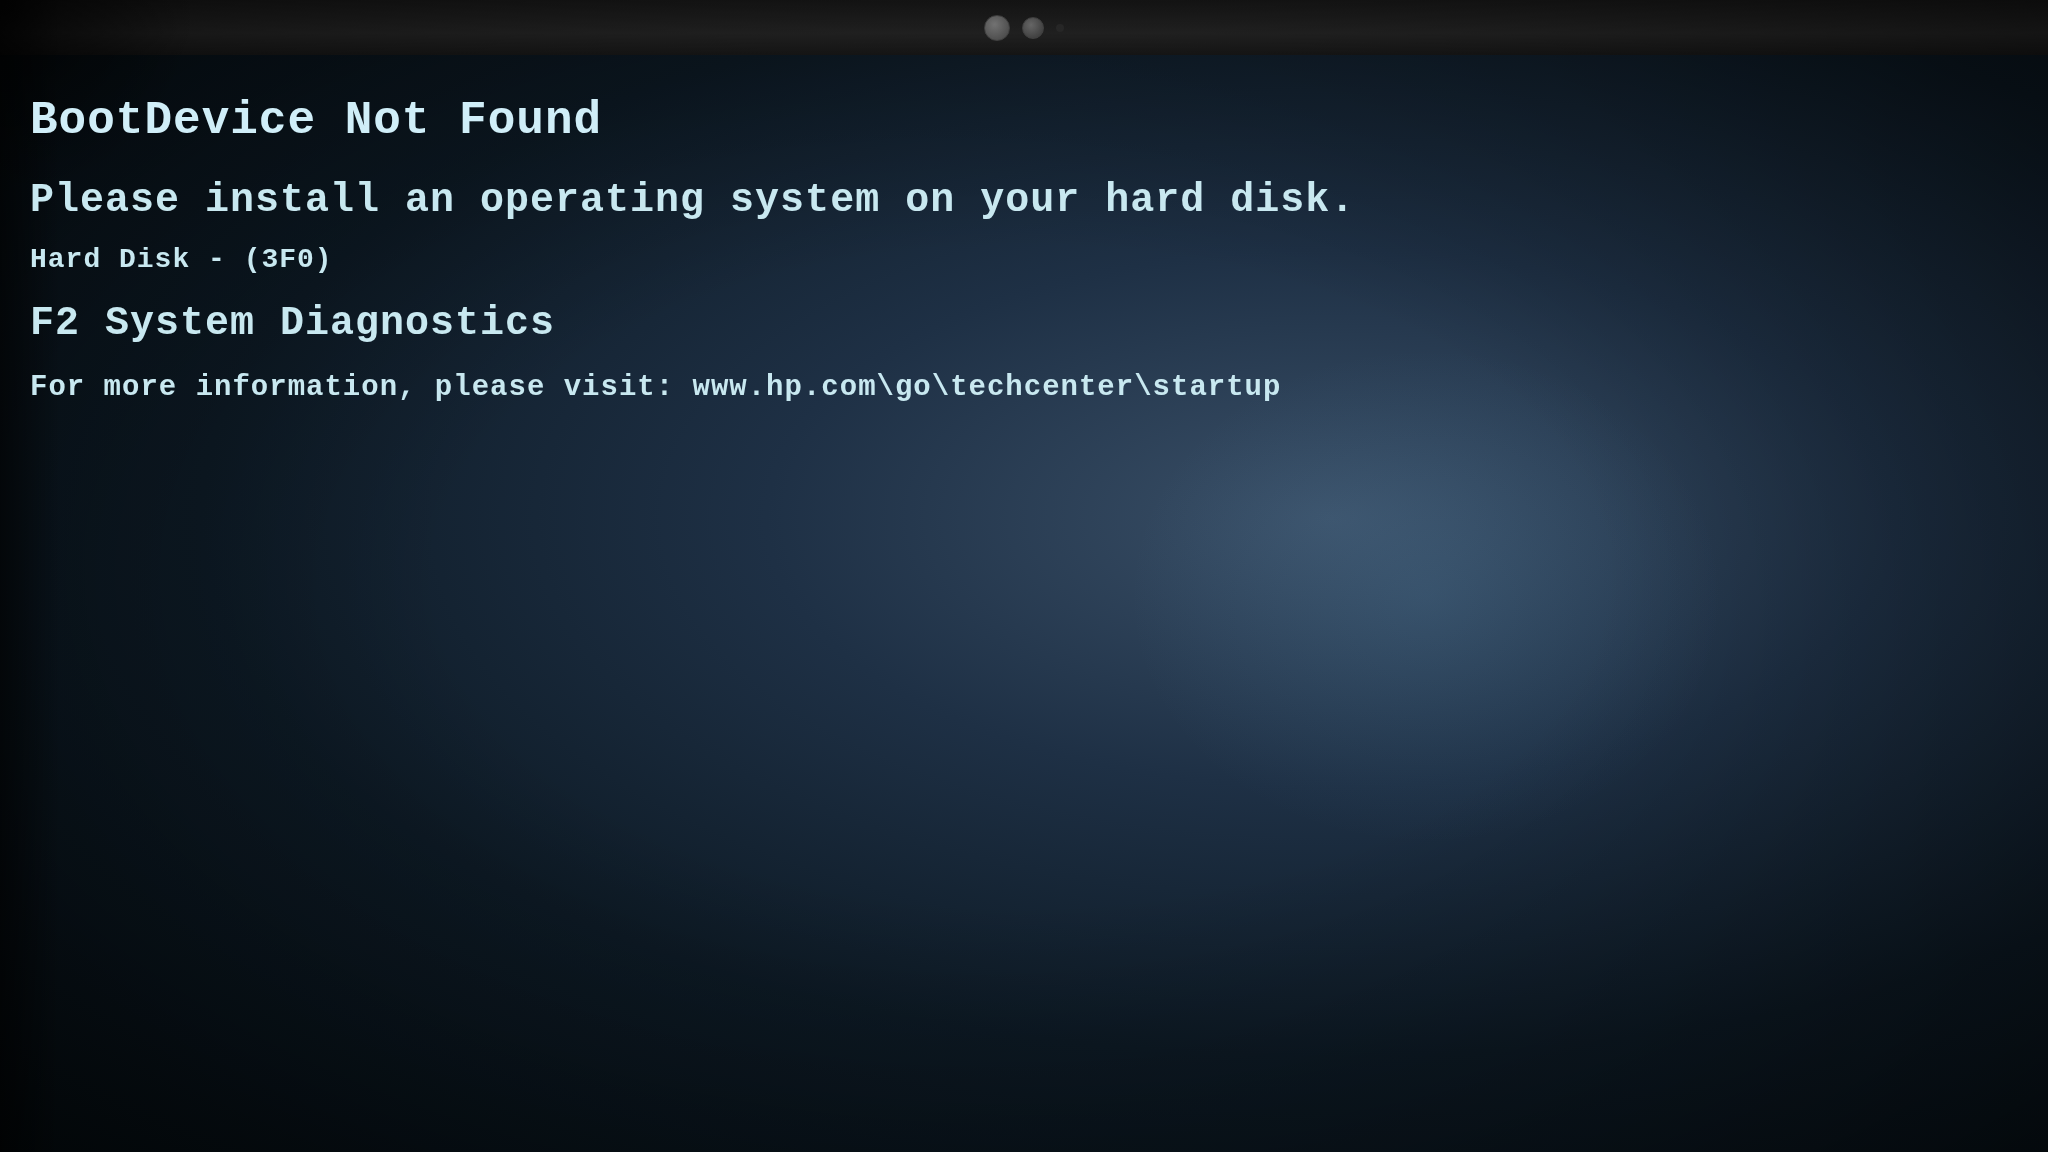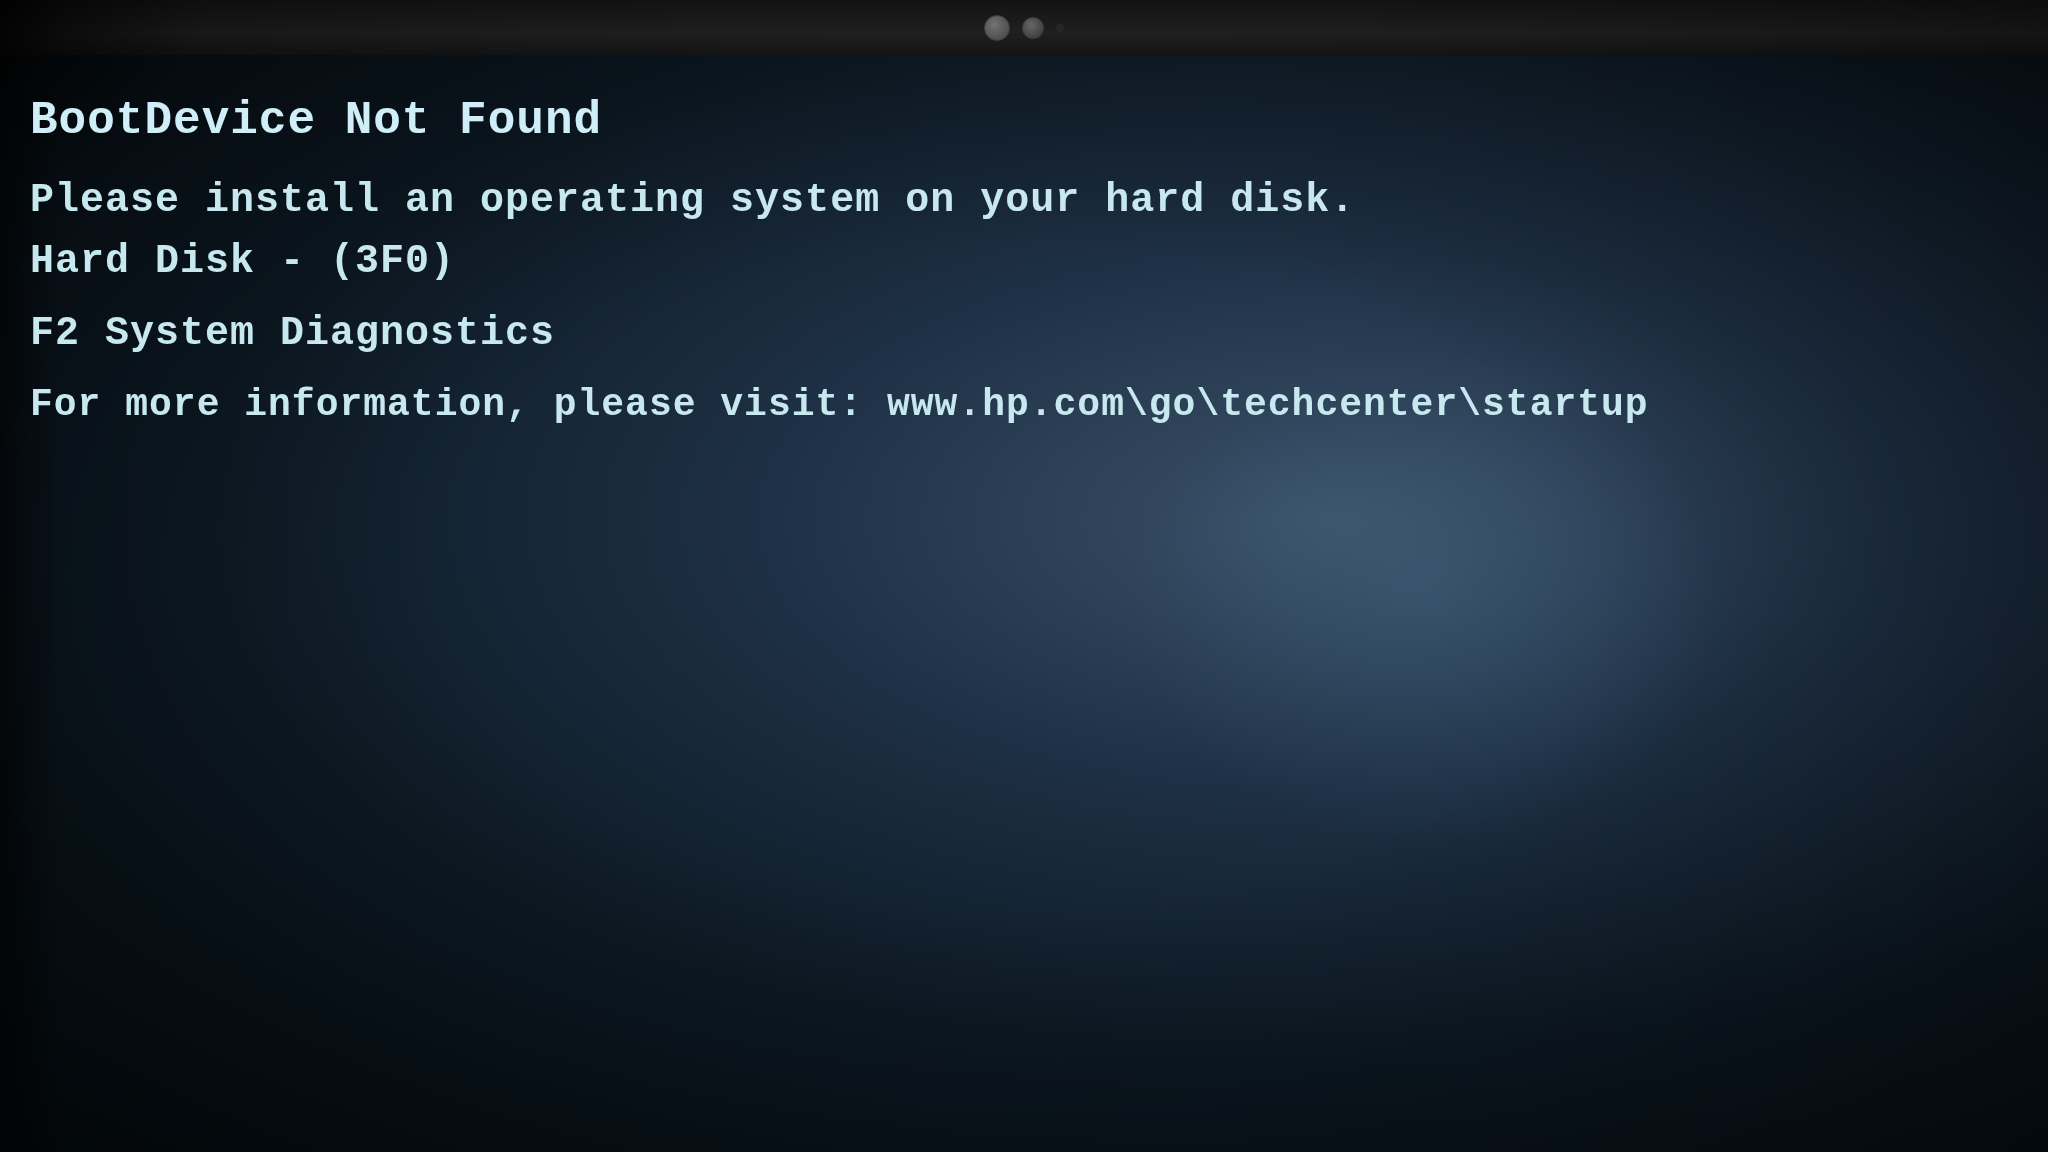--- a/index.html
+++ b/index.html
@@ -83,35 +83,35 @@
     }
 
     .error-line.title {
       font-size: 46px;
       margin-bottom: 20px;
       color: #d0eef8;
     }
 
     .error-line.install-msg {
       font-size: 40px;
-      margin-bottom: 5px;
+      margin-bottom: 11px;
     }
 
     .error-line.hard-disk {
-      font-size: 40px;
+      font-size: 28px;
       margin-bottom: 16px;
     }
 
     .error-line.diagnostics {
       font-size: 40px;
       margin-bottom: 16px;
     }
 
     .error-line.more-info {
-      font-size: 38px;
+      font-size: 29px;
       margin-bottom: 16px;
     }
 
     
     .vignette {
       position: absolute;
       top: 0;
       left: 0;
       width: 100%;
       height: 100%;

